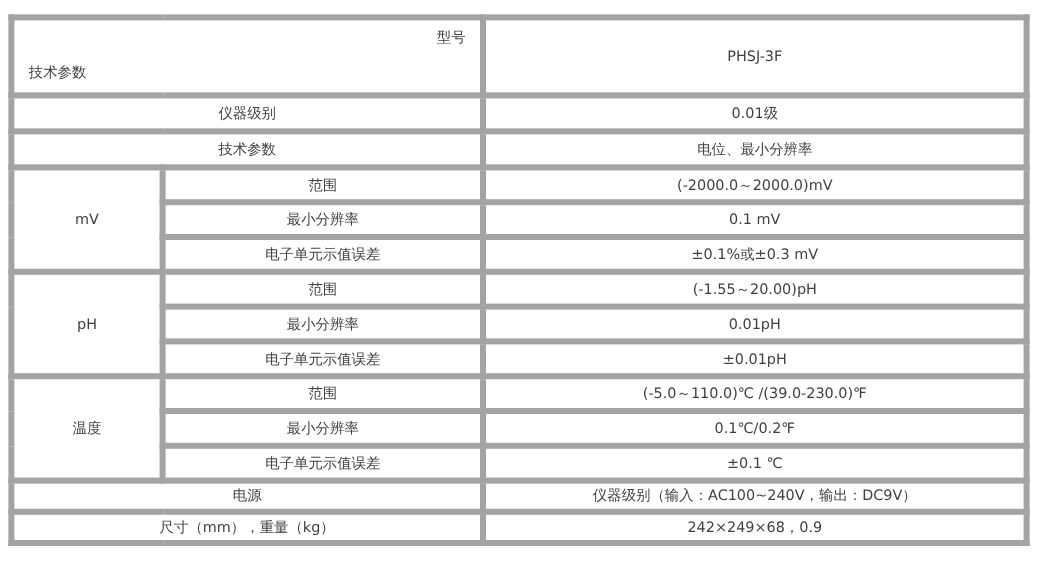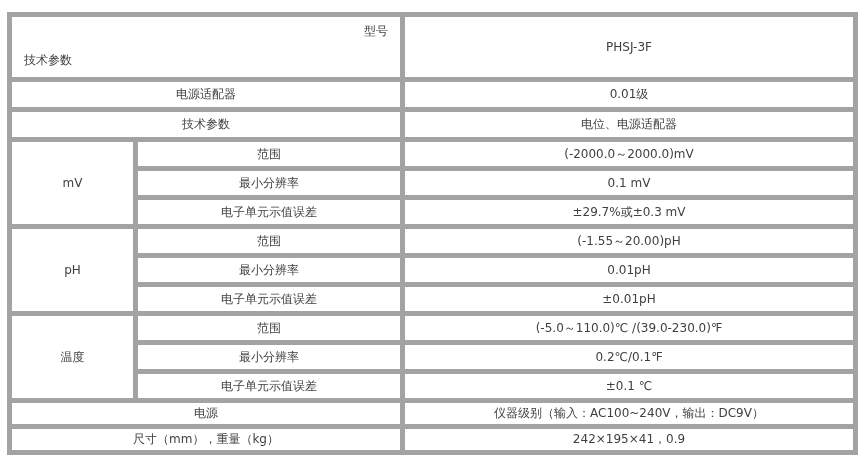--- a/index.html
+++ b/index.html
@@ -56,41 +56,41 @@
       <td colspan="2" class="corner-cell">
         <div class="corner">
           <span class="corner-top">型号</span>
           <span class="corner-bottom">技术参数</span>
         </div>
       </td>
       <td>PHSJ-3F</td>
     </tr>
 
     <tr class="row-s">
-      <td colspan="2">电源适配器</td>
+      <td colspan="2">仪器级别</td>
       <td>0.01级</td>
     </tr>
 
     <tr class="row-s">
       <td colspan="2">技术参数</td>
-      <td>电位、电源适配器</td>
+      <td>电位、最小分辨率</td>
     </tr>
 
     <tr class="row-g">
       <td rowspan="3">mV</td>
       <td>范围</td>
       <td>(-2000.0～2000.0)mV</td>
     </tr>
     <tr class="row-g">
       <td>最小分辨率</td>
       <td>0.1 mV</td>
     </tr>
     <tr class="row-g">
       <td>电子单元示值误差</td>
-      <td>±29.7%或±0.3 mV</td>
+      <td>±0.1%或±0.3 mV</td>
     </tr>
 
     <tr class="row-g">
       <td rowspan="3">pH</td>
       <td>范围</td>
       <td>(-1.55～20.00)pH</td>
     </tr>
     <tr class="row-g">
       <td>最小分辨率</td>
       <td>0.01pH</td>
@@ -100,30 +100,30 @@
       <td>±0.01pH</td>
     </tr>
 
     <tr class="row-g">
       <td rowspan="3">温度</td>
       <td>范围</td>
       <td>(-5.0～110.0)℃ /(39.0-230.0)℉</td>
     </tr>
     <tr class="row-g">
       <td>最小分辨率</td>
-      <td>0.2℃/0.1℉</td>
+      <td>0.1℃/0.2℉</td>
     </tr>
     <tr class="row-g">
       <td>电子单元示值误差</td>
       <td>±0.1 ℃</td>
     </tr>
 
     <tr class="row-f">
       <td colspan="2">电源</td>
       <td>仪器级别（输入：AC100~240V，输出：DC9V）</td>
     </tr>
 
     <tr class="row-f">
       <td colspan="2">尺寸（mm），重量（kg）</td>
-      <td>242×195×41，0.9</td>
+      <td>242×249×68，0.9</td>
     </tr>
   </tbody>
 </table>
 
 </body></html>

